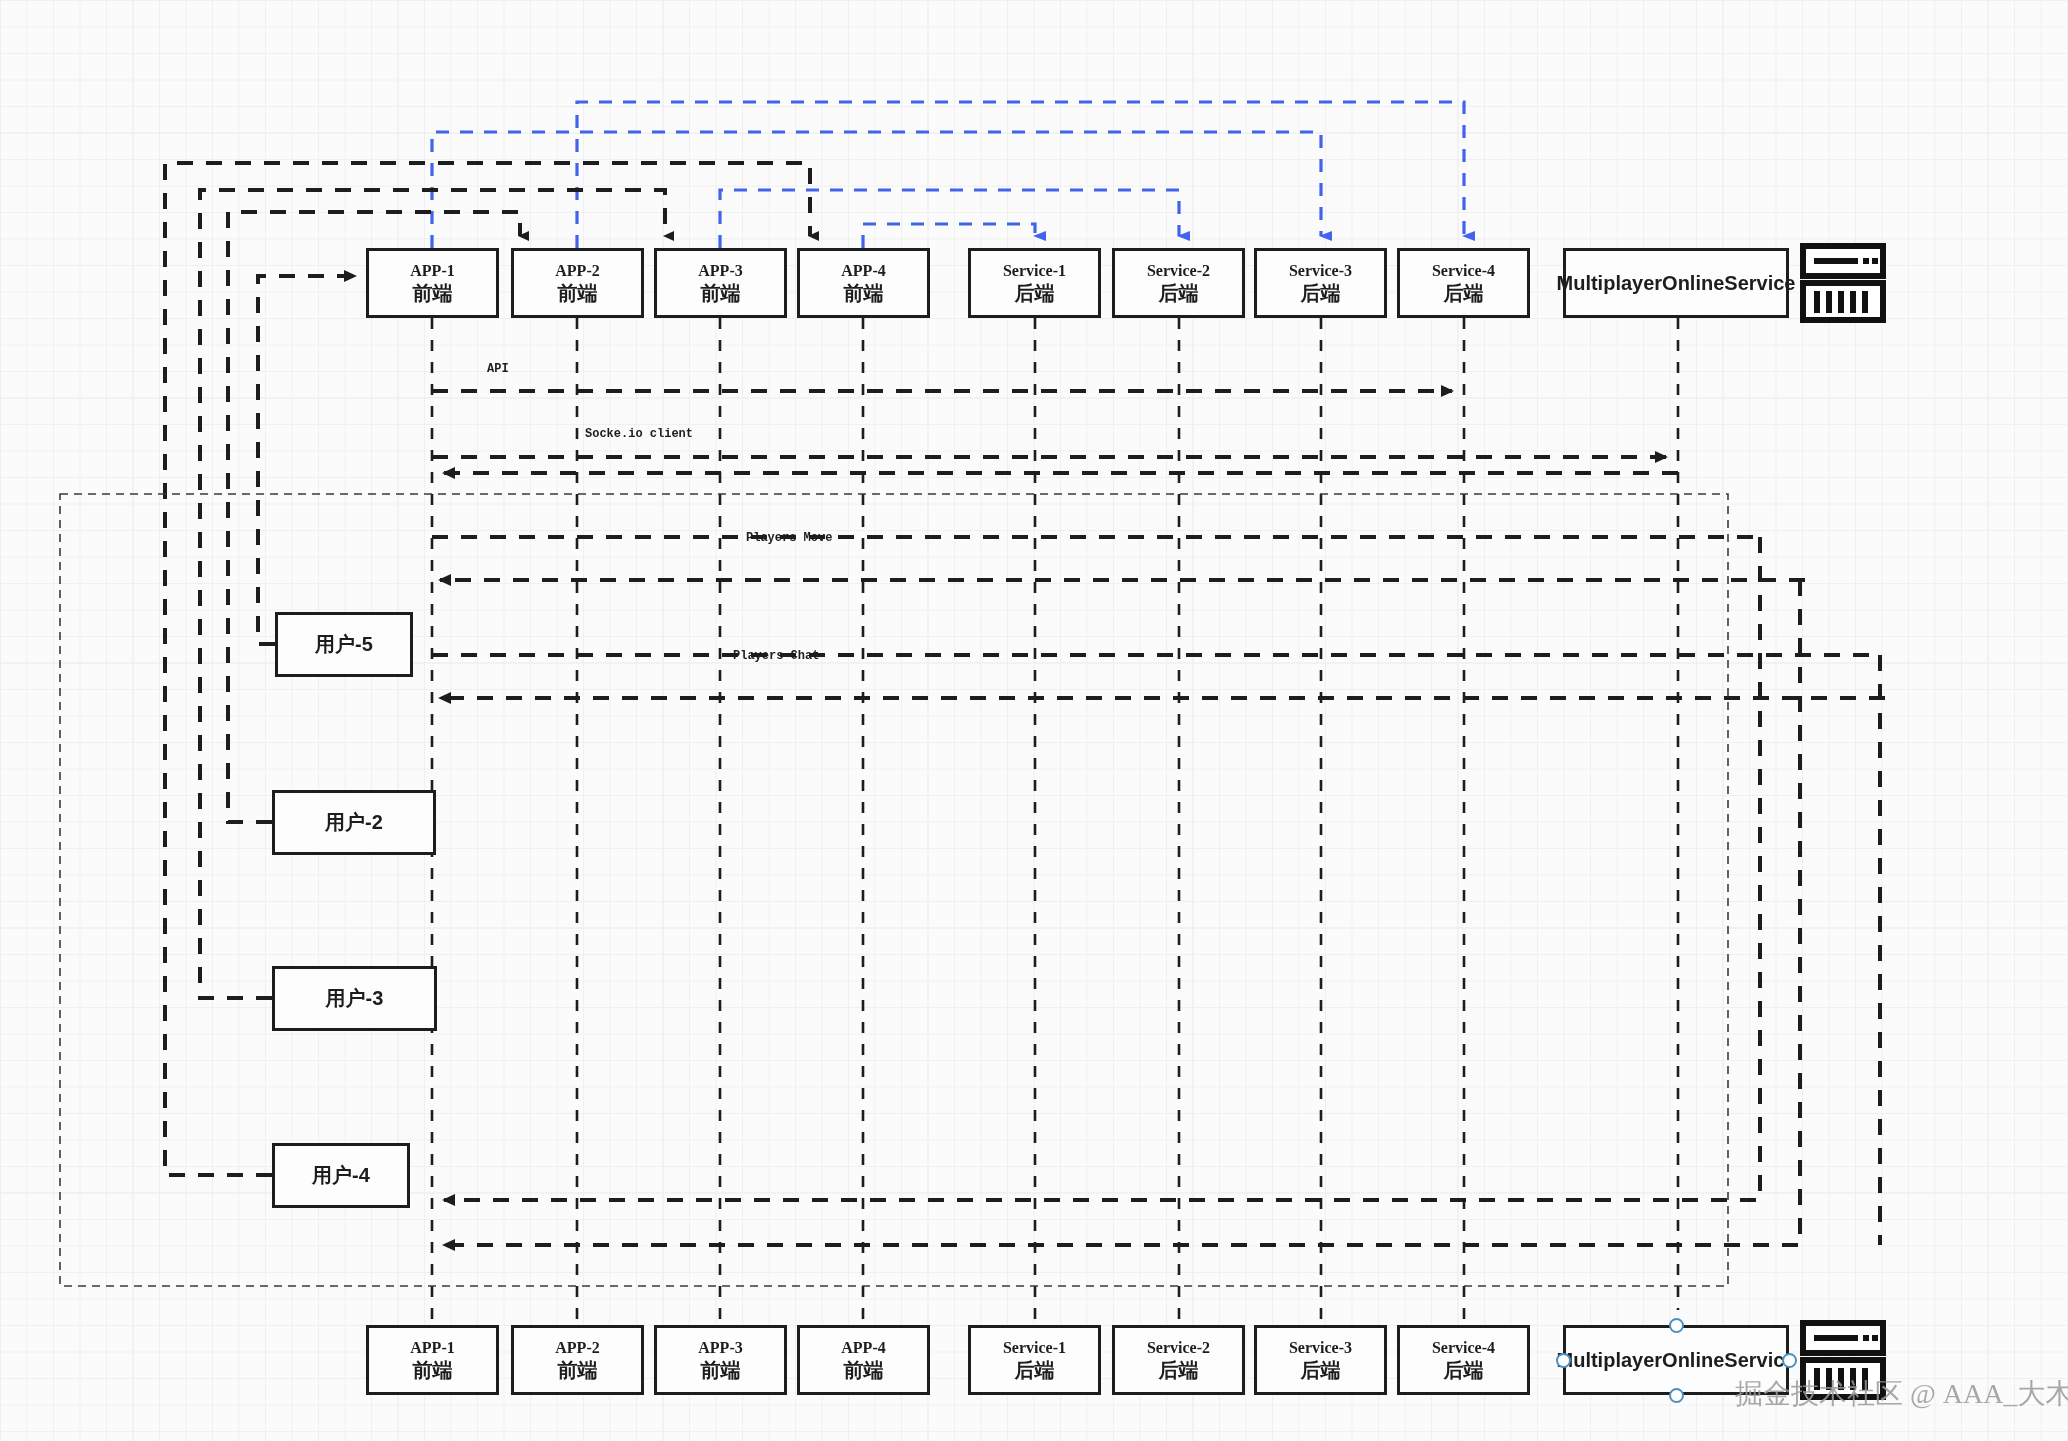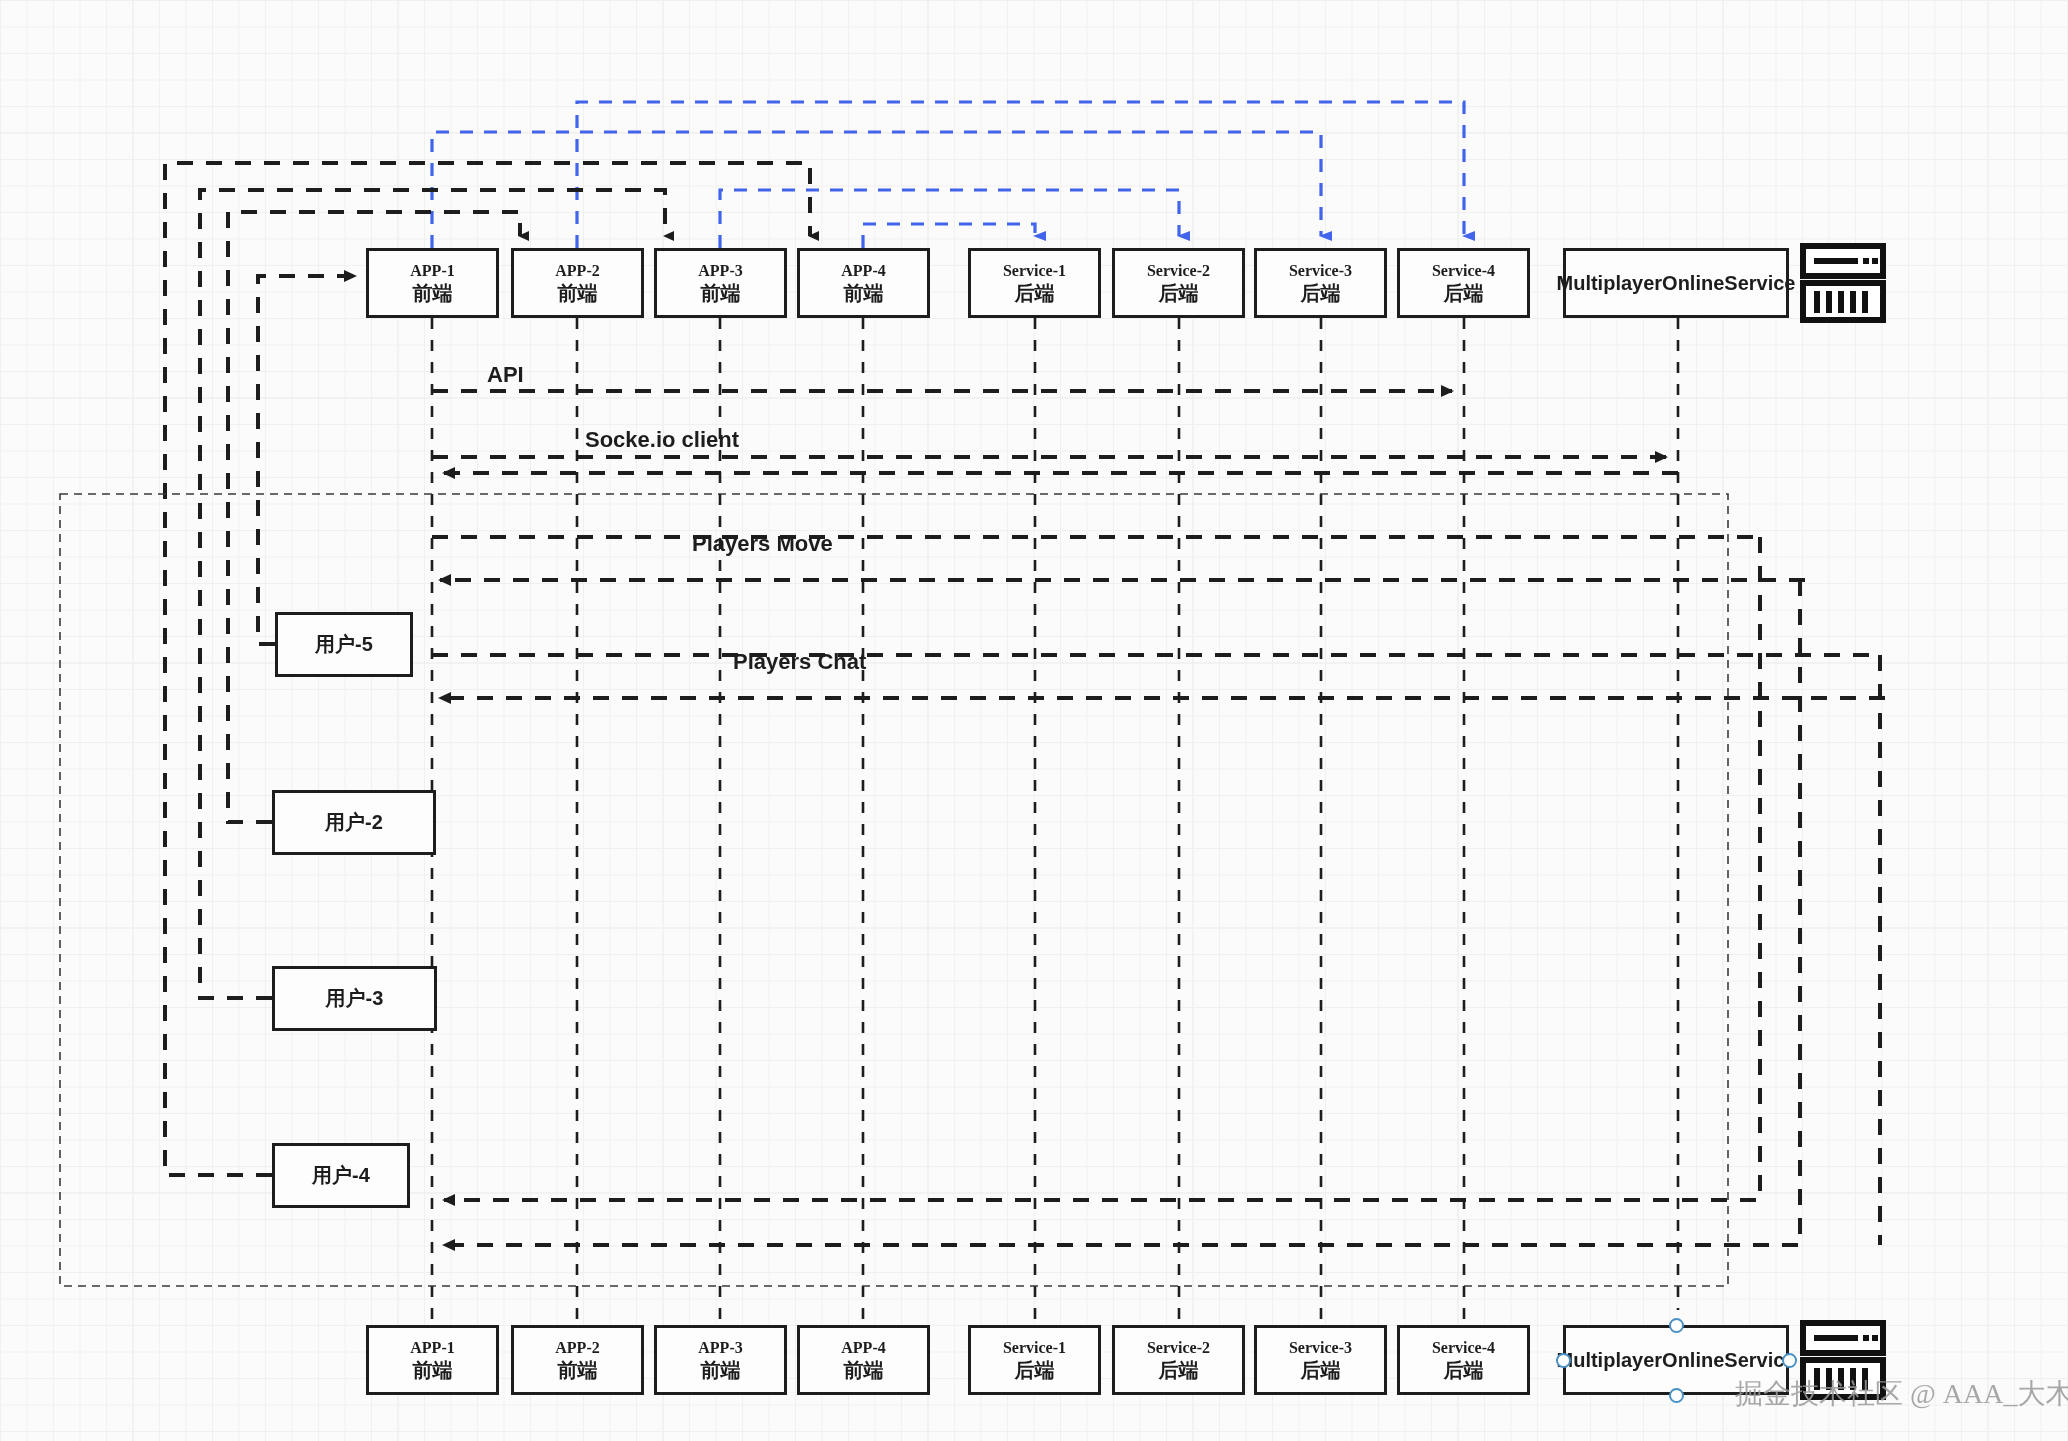--- a/index.html
+++ b/index.html
@@ -30,21 +30,21 @@
     color:#1d1d1d;
     font-weight:bold;
     line-height:1.22;
     text-align:center;
   }
   .node .l1{font-size:16px;font-family:Liberation Serif, serif;}
   .node .l2{font-size:20px;}
   .node.wrapname{font-size:20px;padding:4px 12px;}
   .node.usernode{font-weight:bold;font-size:20px;}
   .msglabel{
-    position:absolute;font-size:22px;font-weight:bold;color:#1d1d1d;white-space:nowrap;
+    position:absolute;font-size:12px;font-weight:bold;color:#1d1d1d;white-space:nowrap;font-family:Liberation Mono, monospace;
   }
   .srvicon{position:absolute;}
   .watermark{
     position:absolute;font-size:28px;color:#9a9a9a;white-space:nowrap;
     font-family:"Liberation Serif","DejaVu Serif",serif;opacity:.85;
   }
   .handle{
     position:absolute;width:15px;height:15px;border-radius:50%;
     background:#ffffff;border:2px solid #4a90c4;box-sizing:border-box;
   }
@@ -190,21 +190,21 @@
   </div>
   <div class="node usernode" style="left:272px;top:966px;width:165px;height:65px;">
     <span>用户-3</span>
   </div>
   <div class="node usernode" style="left:272px;top:1143px;width:138px;height:65px;">
     <span>用户-4</span>
   </div>
 
   <div class="msglabel" style="left:487px;top:362px;">API</div>
   <div class="msglabel" style="left:585px;top:427px;">Socke.io client</div>
-  <div class="msglabel" style="left:692px;top:531px;">Players Move</div>
+  <div class="msglabel" style="left:746px;top:531px;">Players Move</div>
   <div class="msglabel" style="left:733px;top:649px;">Players Chat</div>
 
   <div class="node" style="left:366px;top:1325px;width:133px;height:70px;">
     <span class="l1">APP-1</span>
     <span class="l2">前端</span>
   </div>
   <div class="node" style="left:511px;top:1325px;width:133px;height:70px;">
     <span class="l1">APP-2</span>
     <span class="l2">前端</span>
   </div>

